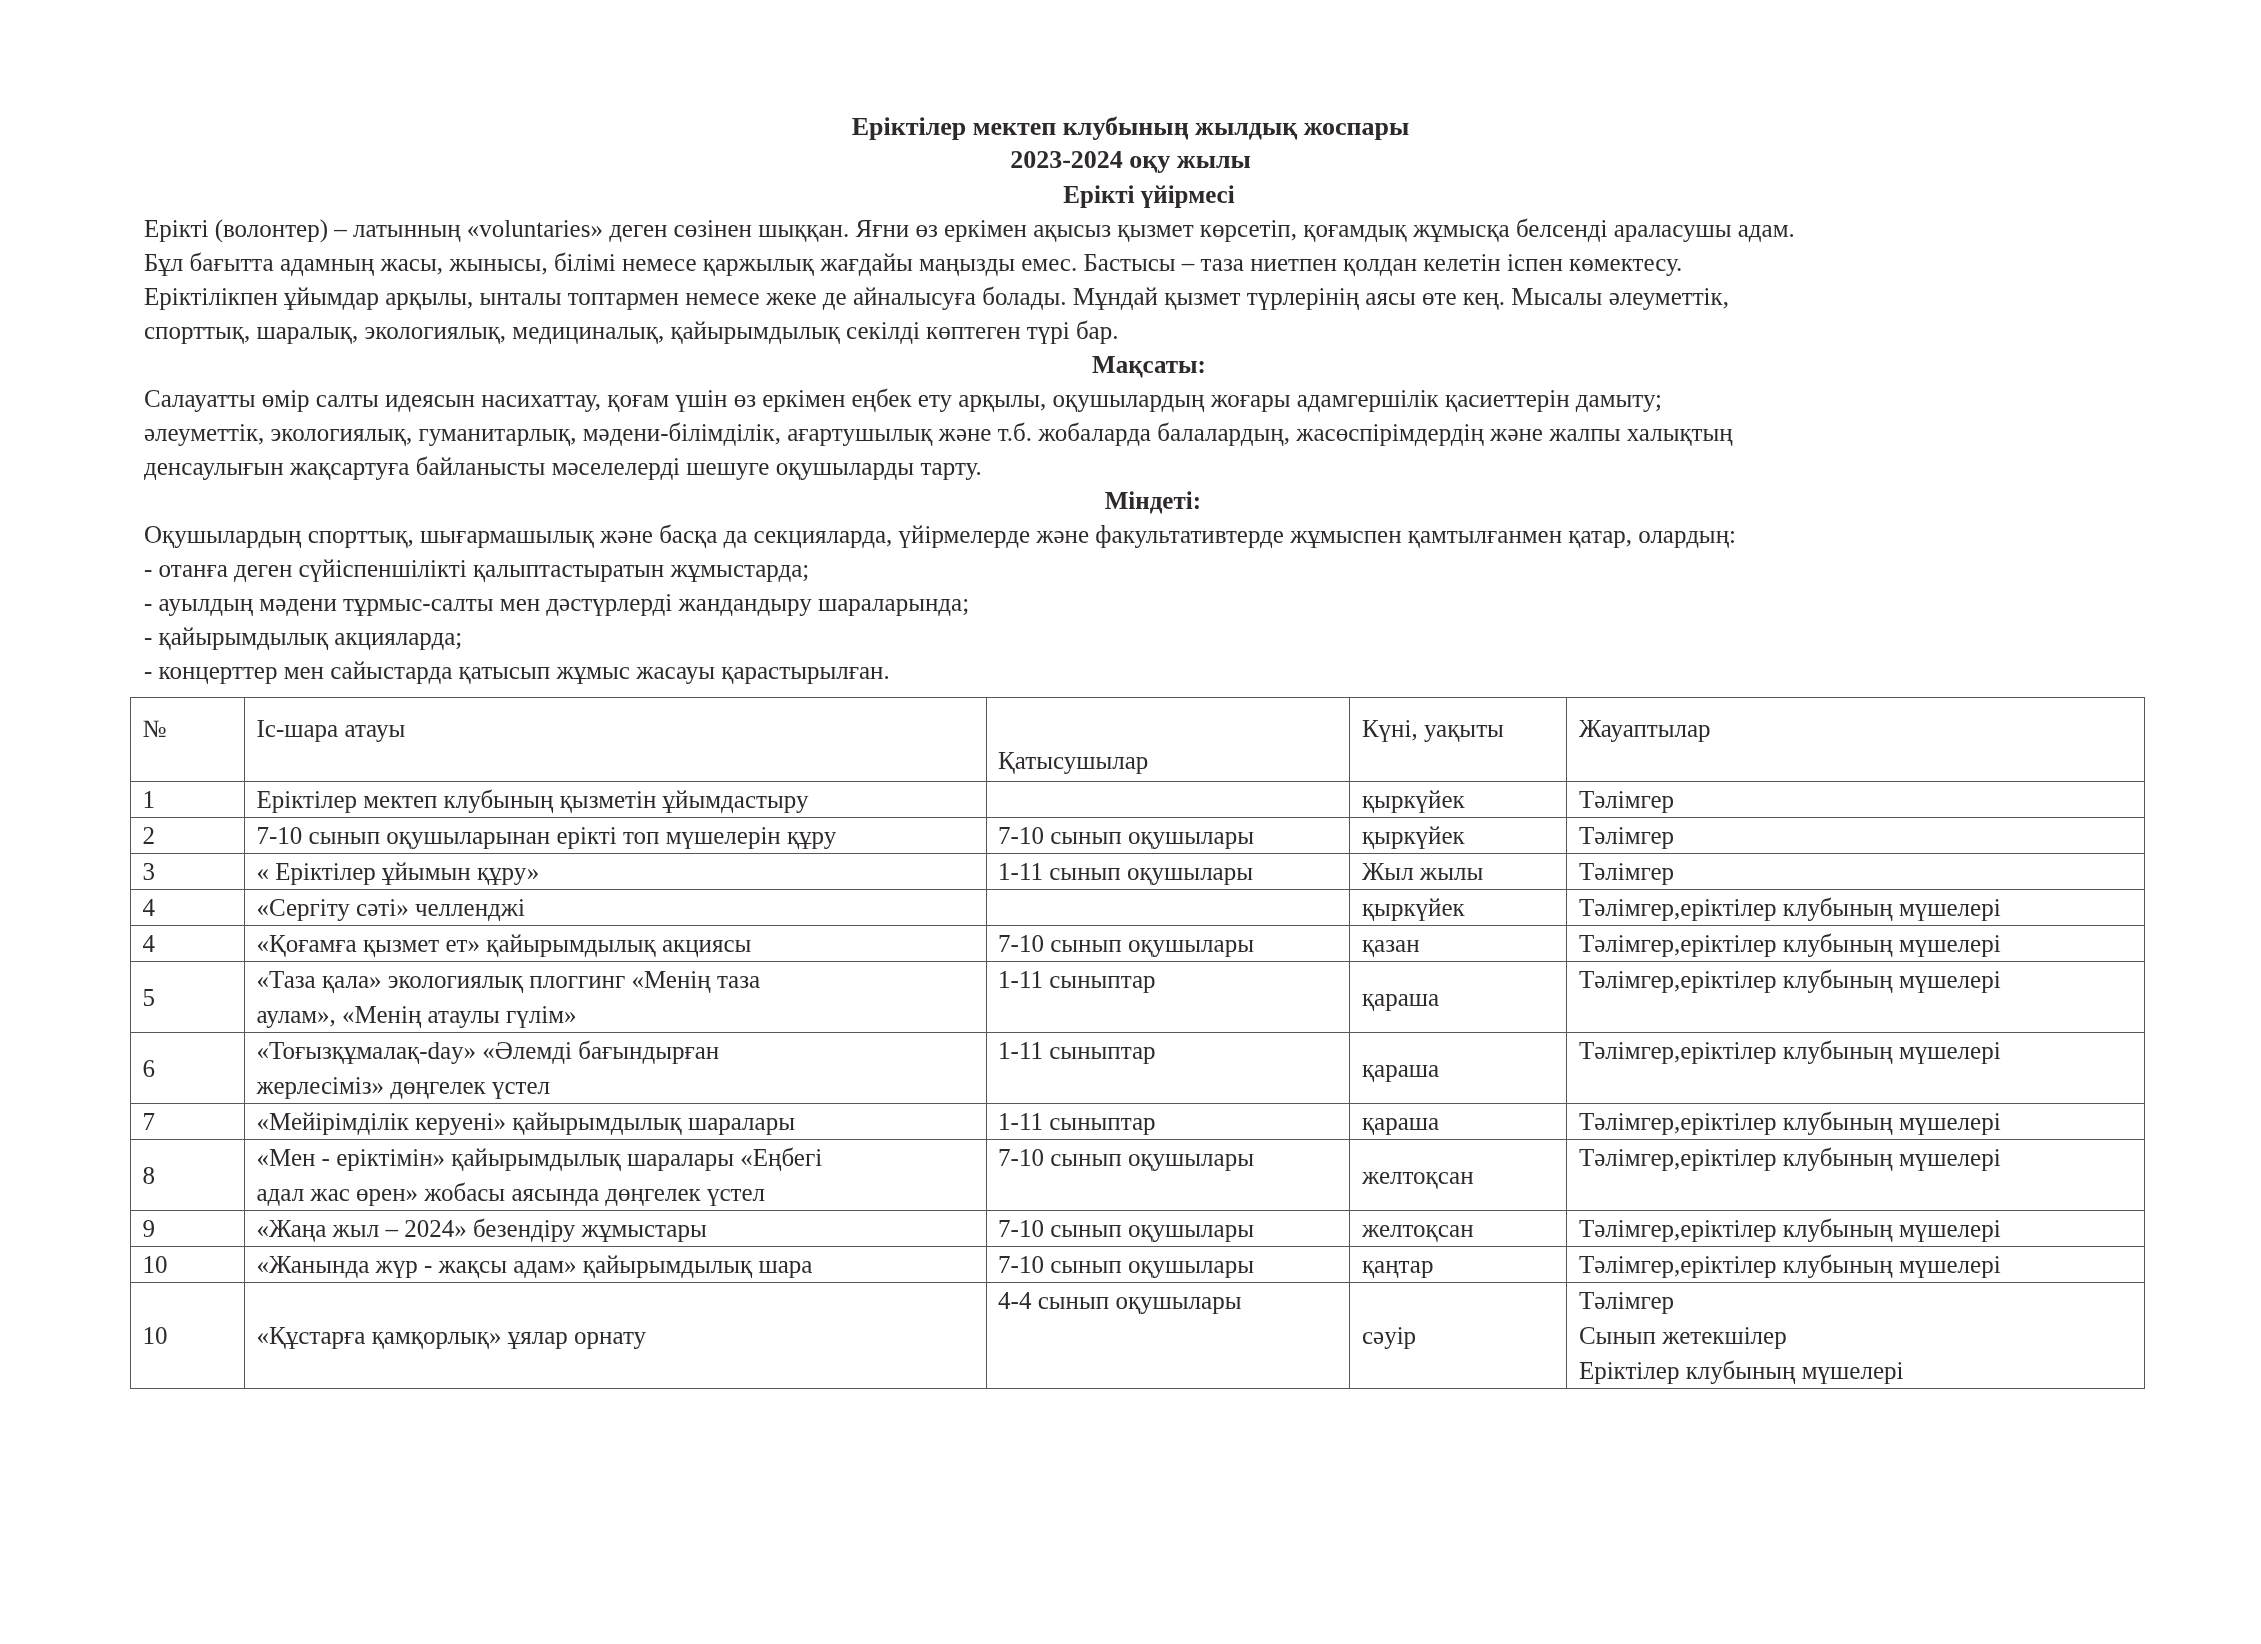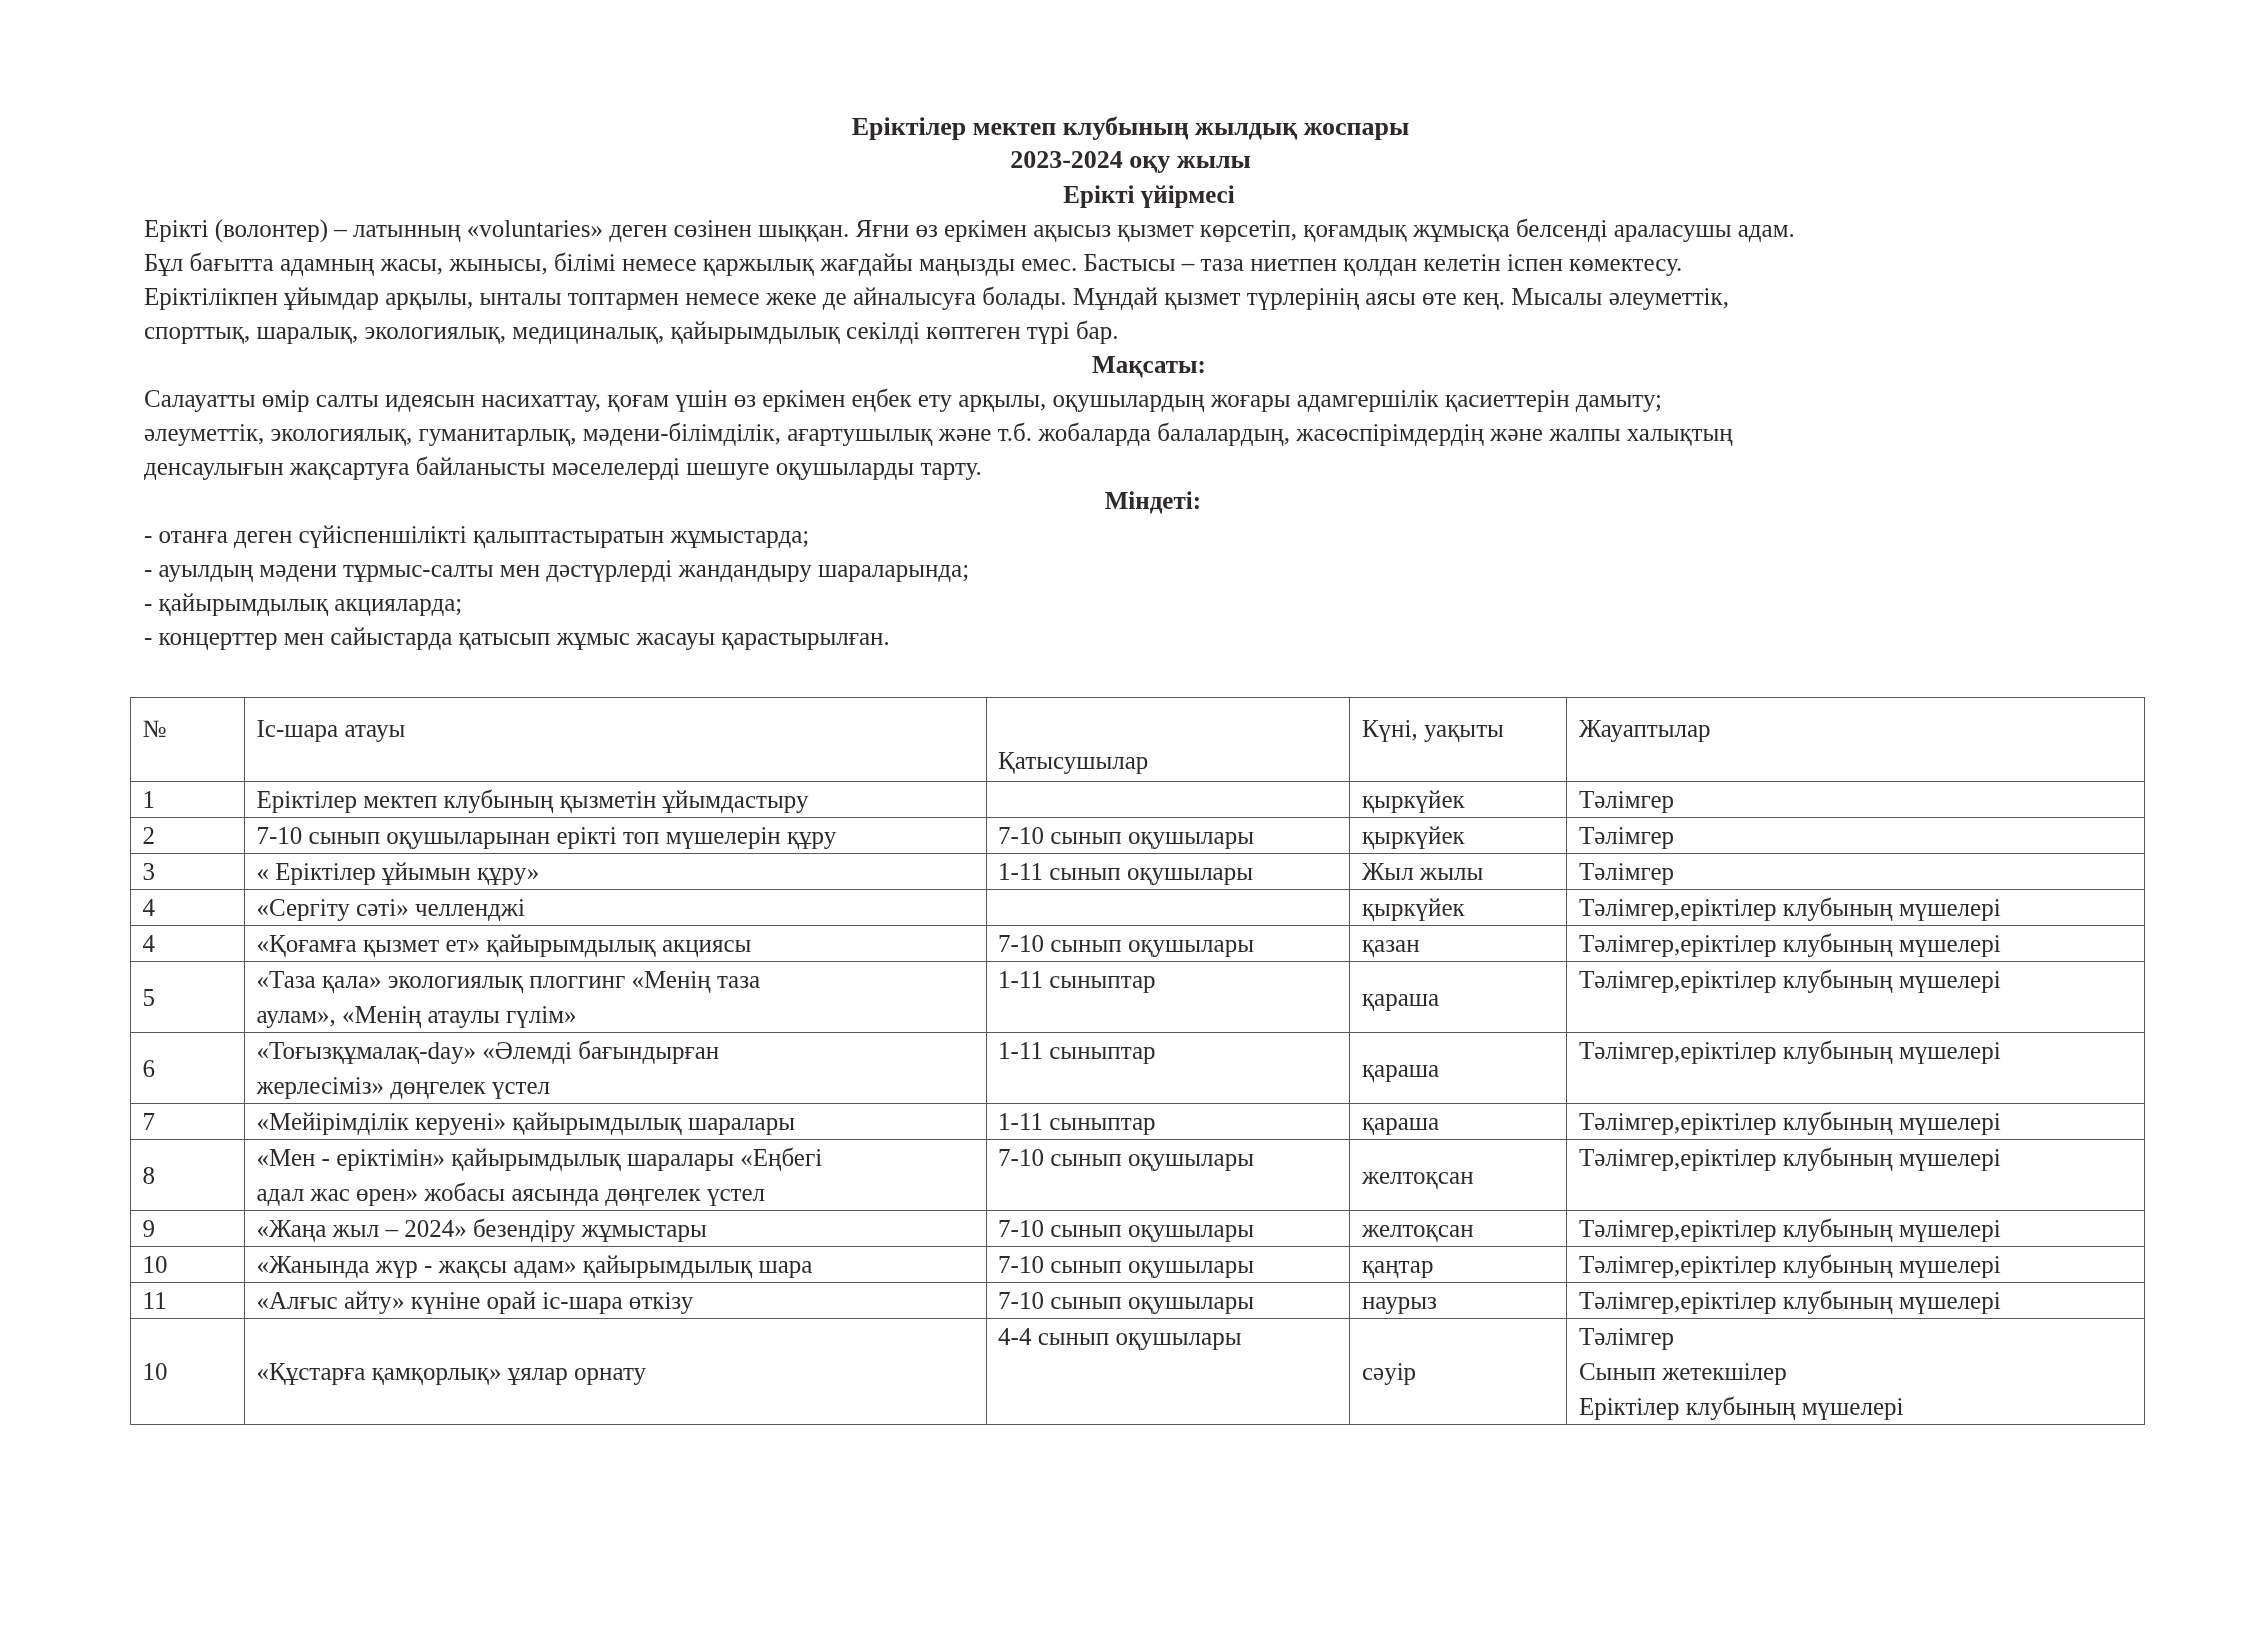--- a/index.html
+++ b/index.html
@@ -51,20 +51,21 @@
     <div class="line">Бұл бағытта адамның жасы, жынысы, білімі немесе қаржылық жағдайы маңызды емес. Бастысы – таза ниетпен қолдан келетін іспен көмектесу.</div>
     <div class="line">Еріктілікпен ұйымдар арқылы, ынталы топтармен немесе жеке де айналысуға болады. Мұндай қызмет түрлерінің аясы өте кең. Мысалы әлеуметтік,</div>
     <div class="line">спорттық, шаралық, экологиялық, медициналық, қайырымдылық секілді көптеген түрі бар.</div>
 
     <div class="line heading">Мақсаты:</div>
     <div class="line">Салауатты өмір салты идеясын насихаттау,  қоғам үшін өз еркімен еңбек ету арқылы, оқушылардың жоғары адамгершілік қасиеттерін дамыту;</div>
     <div class="line">әлеуметтік, экологиялық, гуманитарлық, мәдени-білімділік, ағартушылық және т.б. жобаларда балалардың, жасөспірімдердің және жалпы халықтың</div>
     <div class="line">денсаулығын жақсартуға байланысты мәселелерді шешуге оқушыларды тарту.</div>
 
     <div class="line heading indent">Міндеті:</div>
+    <div class="line">Оқушылардың  спорттық, шығармашылық және басқа да секцияларда, үйірмелерде және факультативтерде жұмыспен қамтылғанмен қатар, олардың:</div>
     <div class="line">- отанға деген сүйіспеншілікті қалыптастыратын жұмыстарда;</div>
     <div class="line">- ауылдың мәдени тұрмыс-салты мен дәстүрлерді жандандыру шараларында;</div>
     <div class="line">- қайырымдылық акцияларда;</div>
     <div class="line">- концерттер мен сайыстарда қатысып жұмыс жасауы қарастырылған.</div>
   </div>
 
   <table class="plan">
     <thead>
       <tr>
         <th class="c-num th-top">№</th>
@@ -193,31 +194,20 @@
     <td class="c-name">
             <span class="resp-line">«Жанында жүр - жақсы адам» қайырымдылық  шара</span>
           </td>
     <td class="c-part">7-10 сынып оқушылары</td>
     <td class="c-date">қаңтар</td>
     <td class="c-resp">
             <span class="resp-line">Тәлімгер,еріктілер клубының мүшелері</span>
           </td>
   </tr>
         <tr>
-    <td class="c-num">11</td>
-    <td class="c-name">
-            <span class="resp-line">«Алғыс айту» күніне орай іс-шара өткізу</span>
-          </td>
-    <td class="c-part">7-10 сынып оқушылары</td>
-    <td class="c-date">наурыз</td>
-    <td class="c-resp">
-            <span class="resp-line">Тәлімгер,еріктілер клубының мүшелері</span>
-          </td>
-  </tr>
-        <tr>
     <td class="c-num mid">10</td>
     <td class="c-name mid">
             <span class="resp-line">«Құстарға қамқорлық» ұялар орнату</span>
           </td>
     <td class="c-part">4-4 сынып оқушылары</td>
     <td class="c-date mid">сәуір</td>
     <td class="c-resp">
             <span class="resp-line">Тәлімгер</span>
             <span class="resp-line">Сынып жетекшілер</span>
             <span class="resp-line">Еріктілер клубының мүшелері</span>

